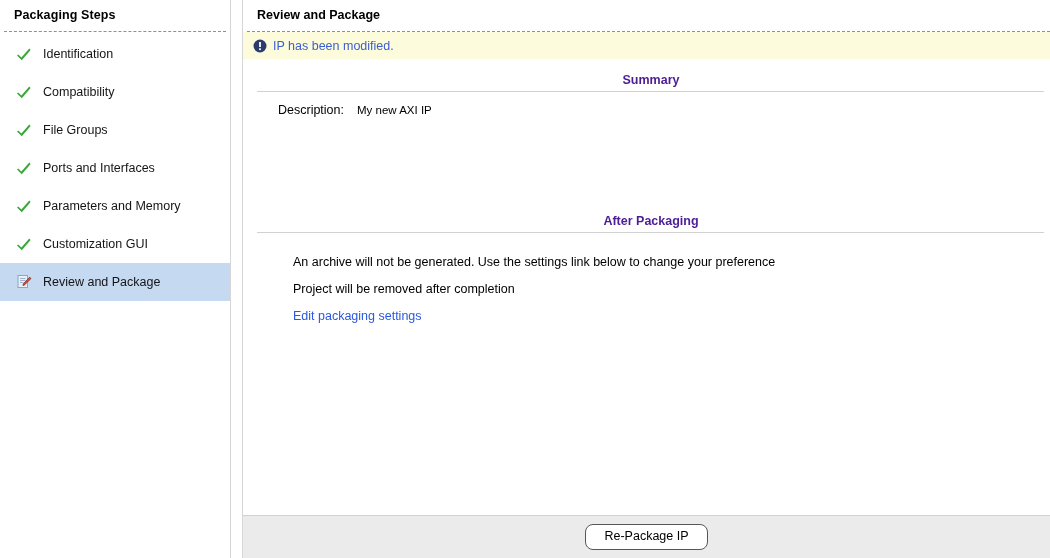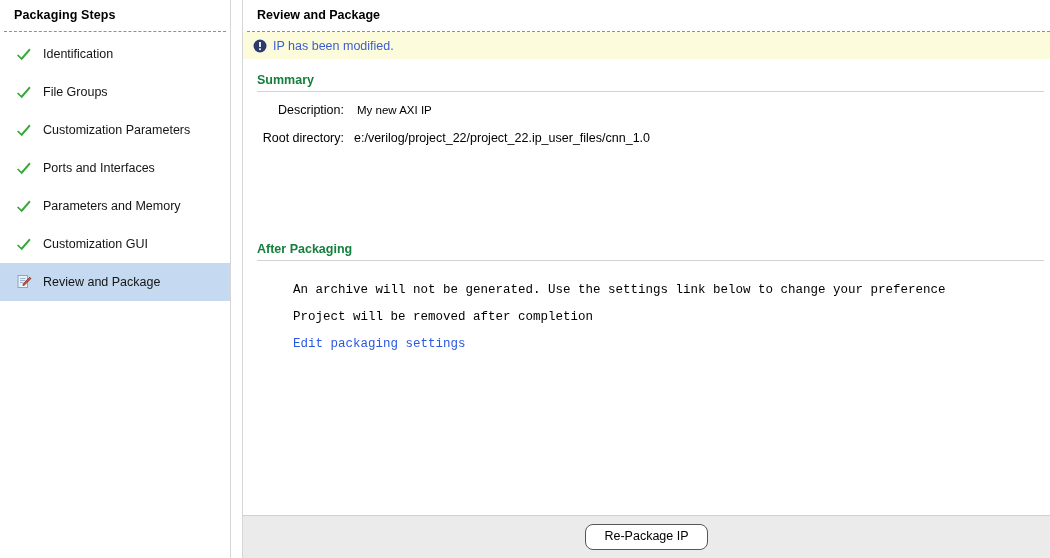--- a/index.html
+++ b/index.html
@@ -130,22 +130,23 @@
     position: relative;
     overflow: hidden;
   }
 
   .section {
     padding: 0 0 0 14px;
   }
   .section-heading {
     font-size: 12.5px;
     font-weight: bold;
-    color: #15803d;
+    color: #4c1d95;
     padding-bottom: 4px;
+    text-align: center;
   }
   .section-rule {
     border-top: 1px solid #d2d2d2;
     height: 0;
     margin-right: 1px;
   }
 
   .summary-rows {
     padding-top: 11px;
   }
@@ -171,21 +172,20 @@
   .summary-value.small {
     font-size: 11.5px;
     padding-left: 7px;
   }
   .summary-value.path {
     padding-left: 4px;
   }
 
   .after-rows {
     padding-top: 15px;
-    font-family: Liberation Mono, monospace;
   }
   .after-row {
     height: 27px;
     padding-left: 36px;
     font-size: 12.5px;
     color: #000000;
     display: flex;
     align-items: center;
   }
   .after-link {
@@ -231,38 +231,38 @@
 
       <div class="step">
         <span class="step-icon">
           <svg width="16" height="16" viewBox="0 0 16 16" aria-hidden="true">
             <path d="M2.2 8.4 L5.4 11.6 L13.3 2.6 L14.6 3.9 L5.8 14.2 L1 9.4 Z" fill="#3aa63a"></path>
           </svg>
         </span>
         <span class="step-label">Identification</span>
       </div>
 
+      <div class="step">
+        <span class="step-icon">
+          <svg width="16" height="16" viewBox="0 0 16 16" aria-hidden="true">
+            <path d="M2.2 8.4 L5.4 11.6 L13.3 2.6 L14.6 3.9 L5.8 14.2 L1 9.4 Z" fill="#3aa63a"></path>
+          </svg>
+        </span>
+        <span class="step-label">Compatibility</span>
+      </div>
 
       <div class="step">
         <span class="step-icon">
           <svg width="16" height="16" viewBox="0 0 16 16" aria-hidden="true">
             <path d="M2.2 8.4 L5.4 11.6 L13.3 2.6 L14.6 3.9 L5.8 14.2 L1 9.4 Z" fill="#3aa63a"></path>
           </svg>
         </span>
         <span class="step-label">File Groups</span>
       </div>
 
-      <div class="step">
-        <span class="step-icon">
-          <svg width="16" height="16" viewBox="0 0 16 16" aria-hidden="true">
-            <path d="M2.2 8.4 L5.4 11.6 L13.3 2.6 L14.6 3.9 L5.8 14.2 L1 9.4 Z" fill="#3aa63a"></path>
-          </svg>
-        </span>
-        <span class="step-label">Customization Parameters</span>
-      </div>
 
       <div class="step">
         <span class="step-icon">
           <svg width="16" height="16" viewBox="0 0 16 16" aria-hidden="true">
             <path d="M2.2 8.4 L5.4 11.6 L13.3 2.6 L14.6 3.9 L5.8 14.2 L1 9.4 Z" fill="#3aa63a"></path>
           </svg>
         </span>
         <span class="step-label">Ports and Interfaces</span>
       </div>
 
@@ -325,24 +325,20 @@
         <div class="section-rule"></div>
 
         <div class="summary-rows">
 
 
           <div class="summary-row">
             <div class="summary-label">Description:</div>
             <div class="summary-value small">My new AXI IP</div>
           </div>
 
-          <div class="summary-row">
-            <div class="summary-label">Root directory:</div>
-            <div class="summary-value path">e:/verilog/project_22/project_22.ip_user_files/cnn_1.0</div>
-          </div>
 
         </div>
       </div>
 
       <div class="section" style="padding-top:83px;">
         <div class="section-heading">After Packaging</div>
         <div class="section-rule"></div>
 
         <div class="after-rows">
           <div class="after-row">An archive will not be generated. Use the settings link below to change your preference</div>

